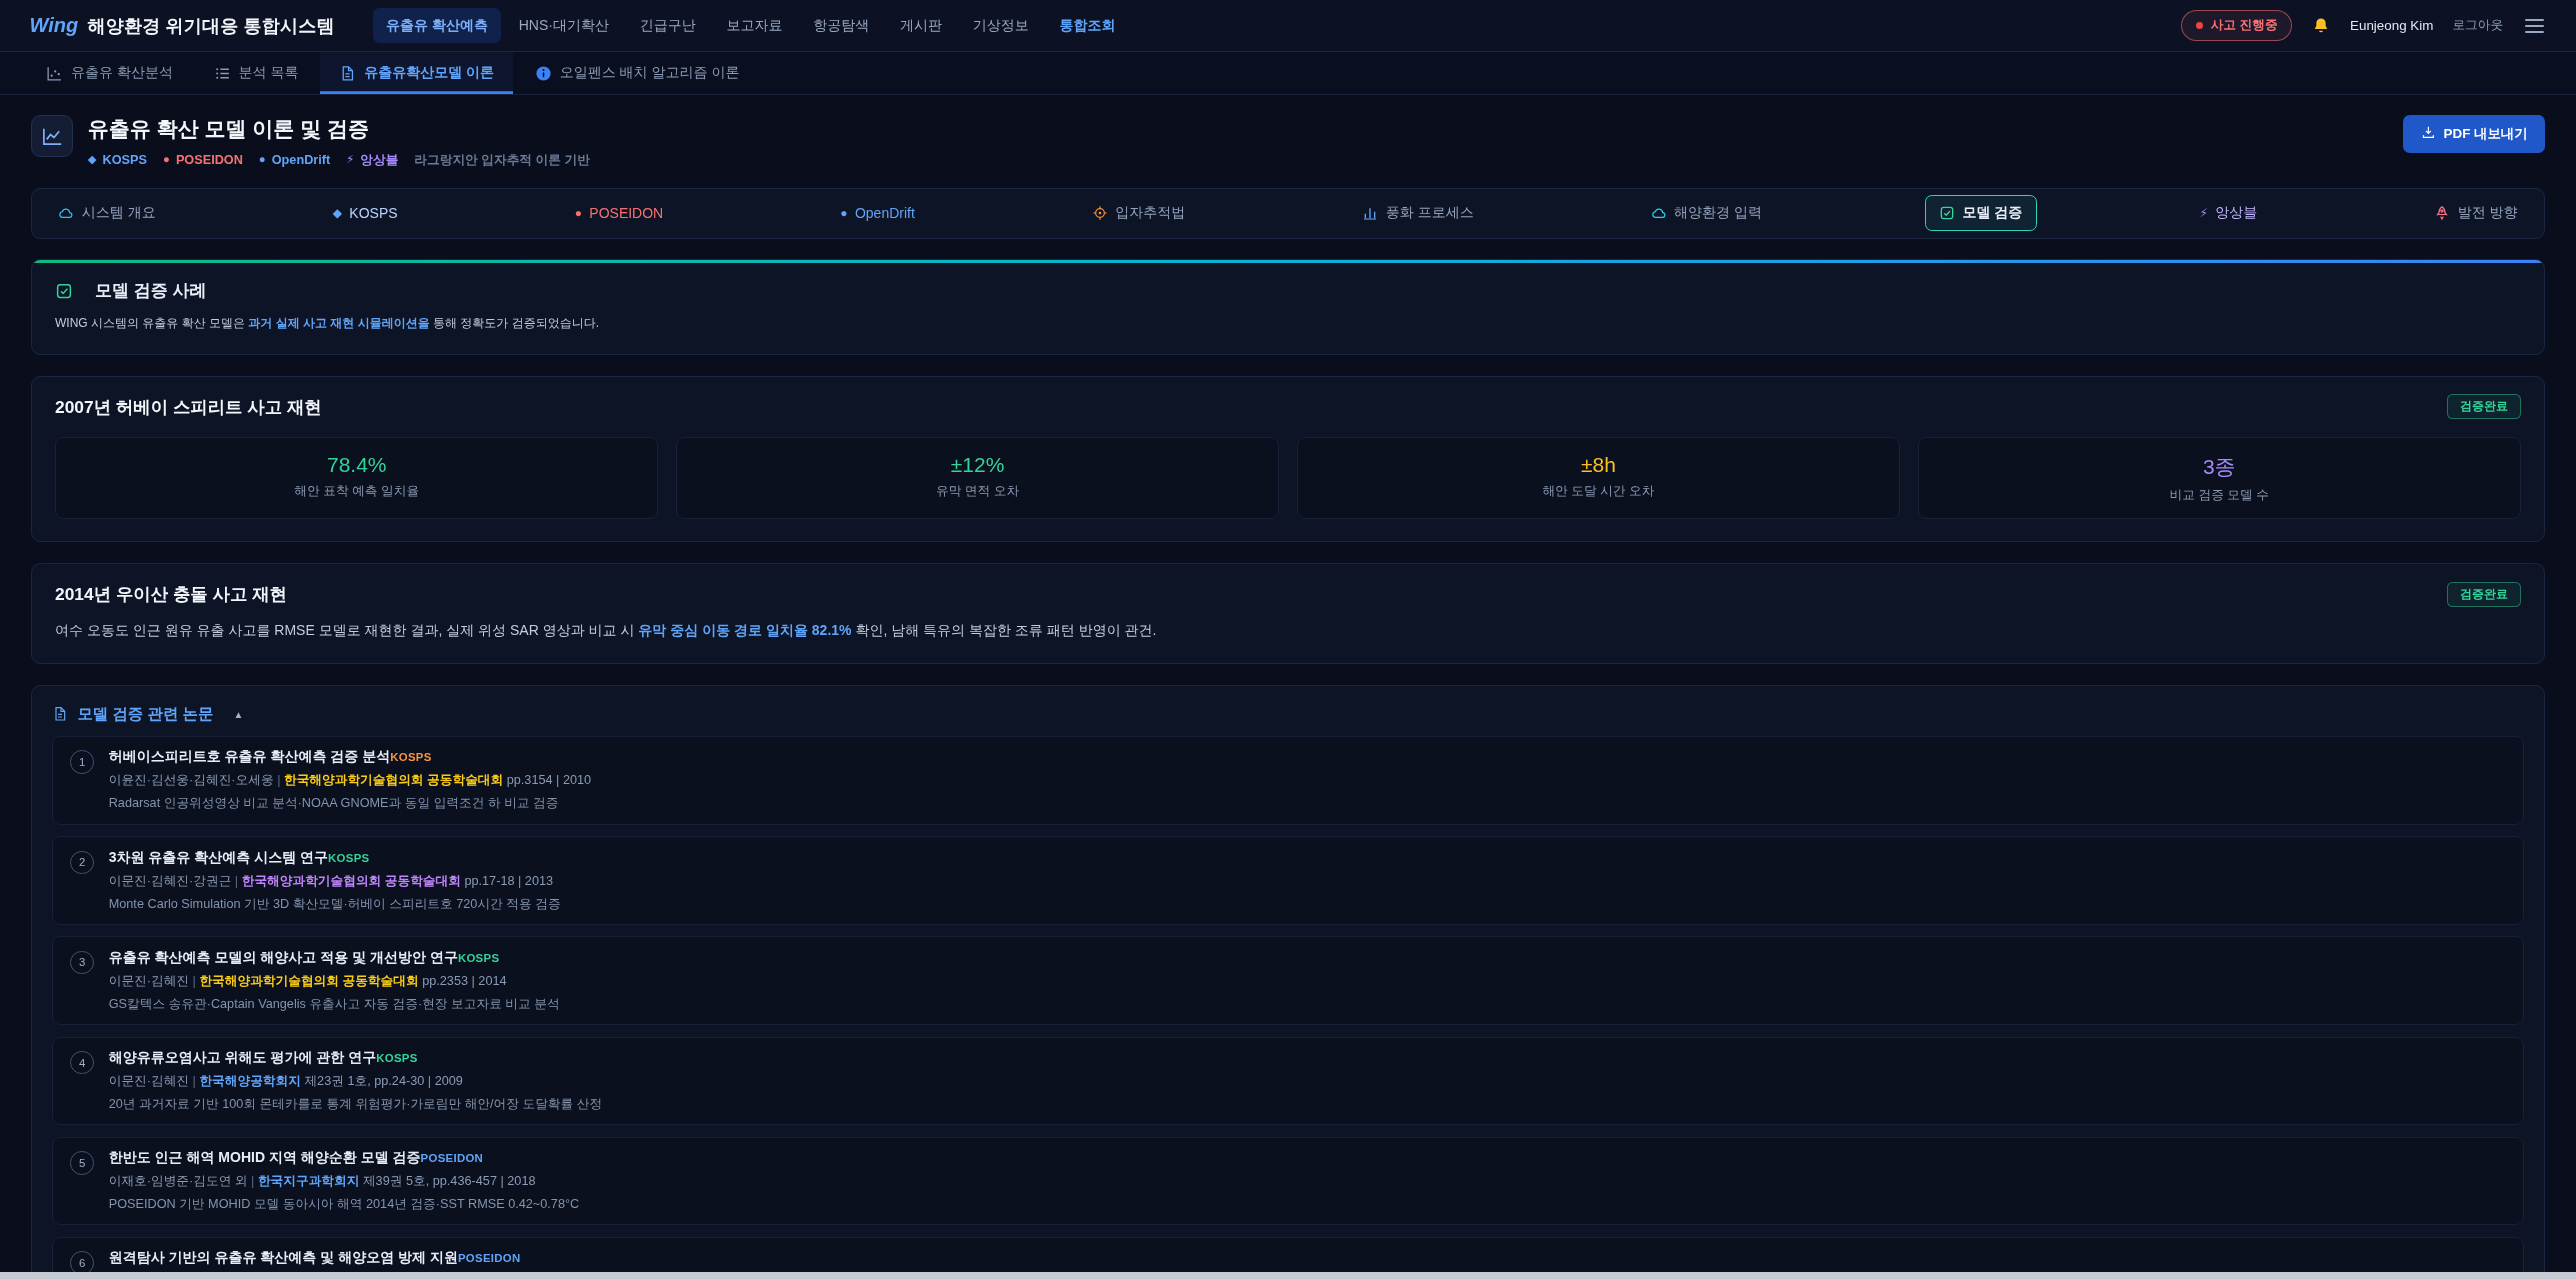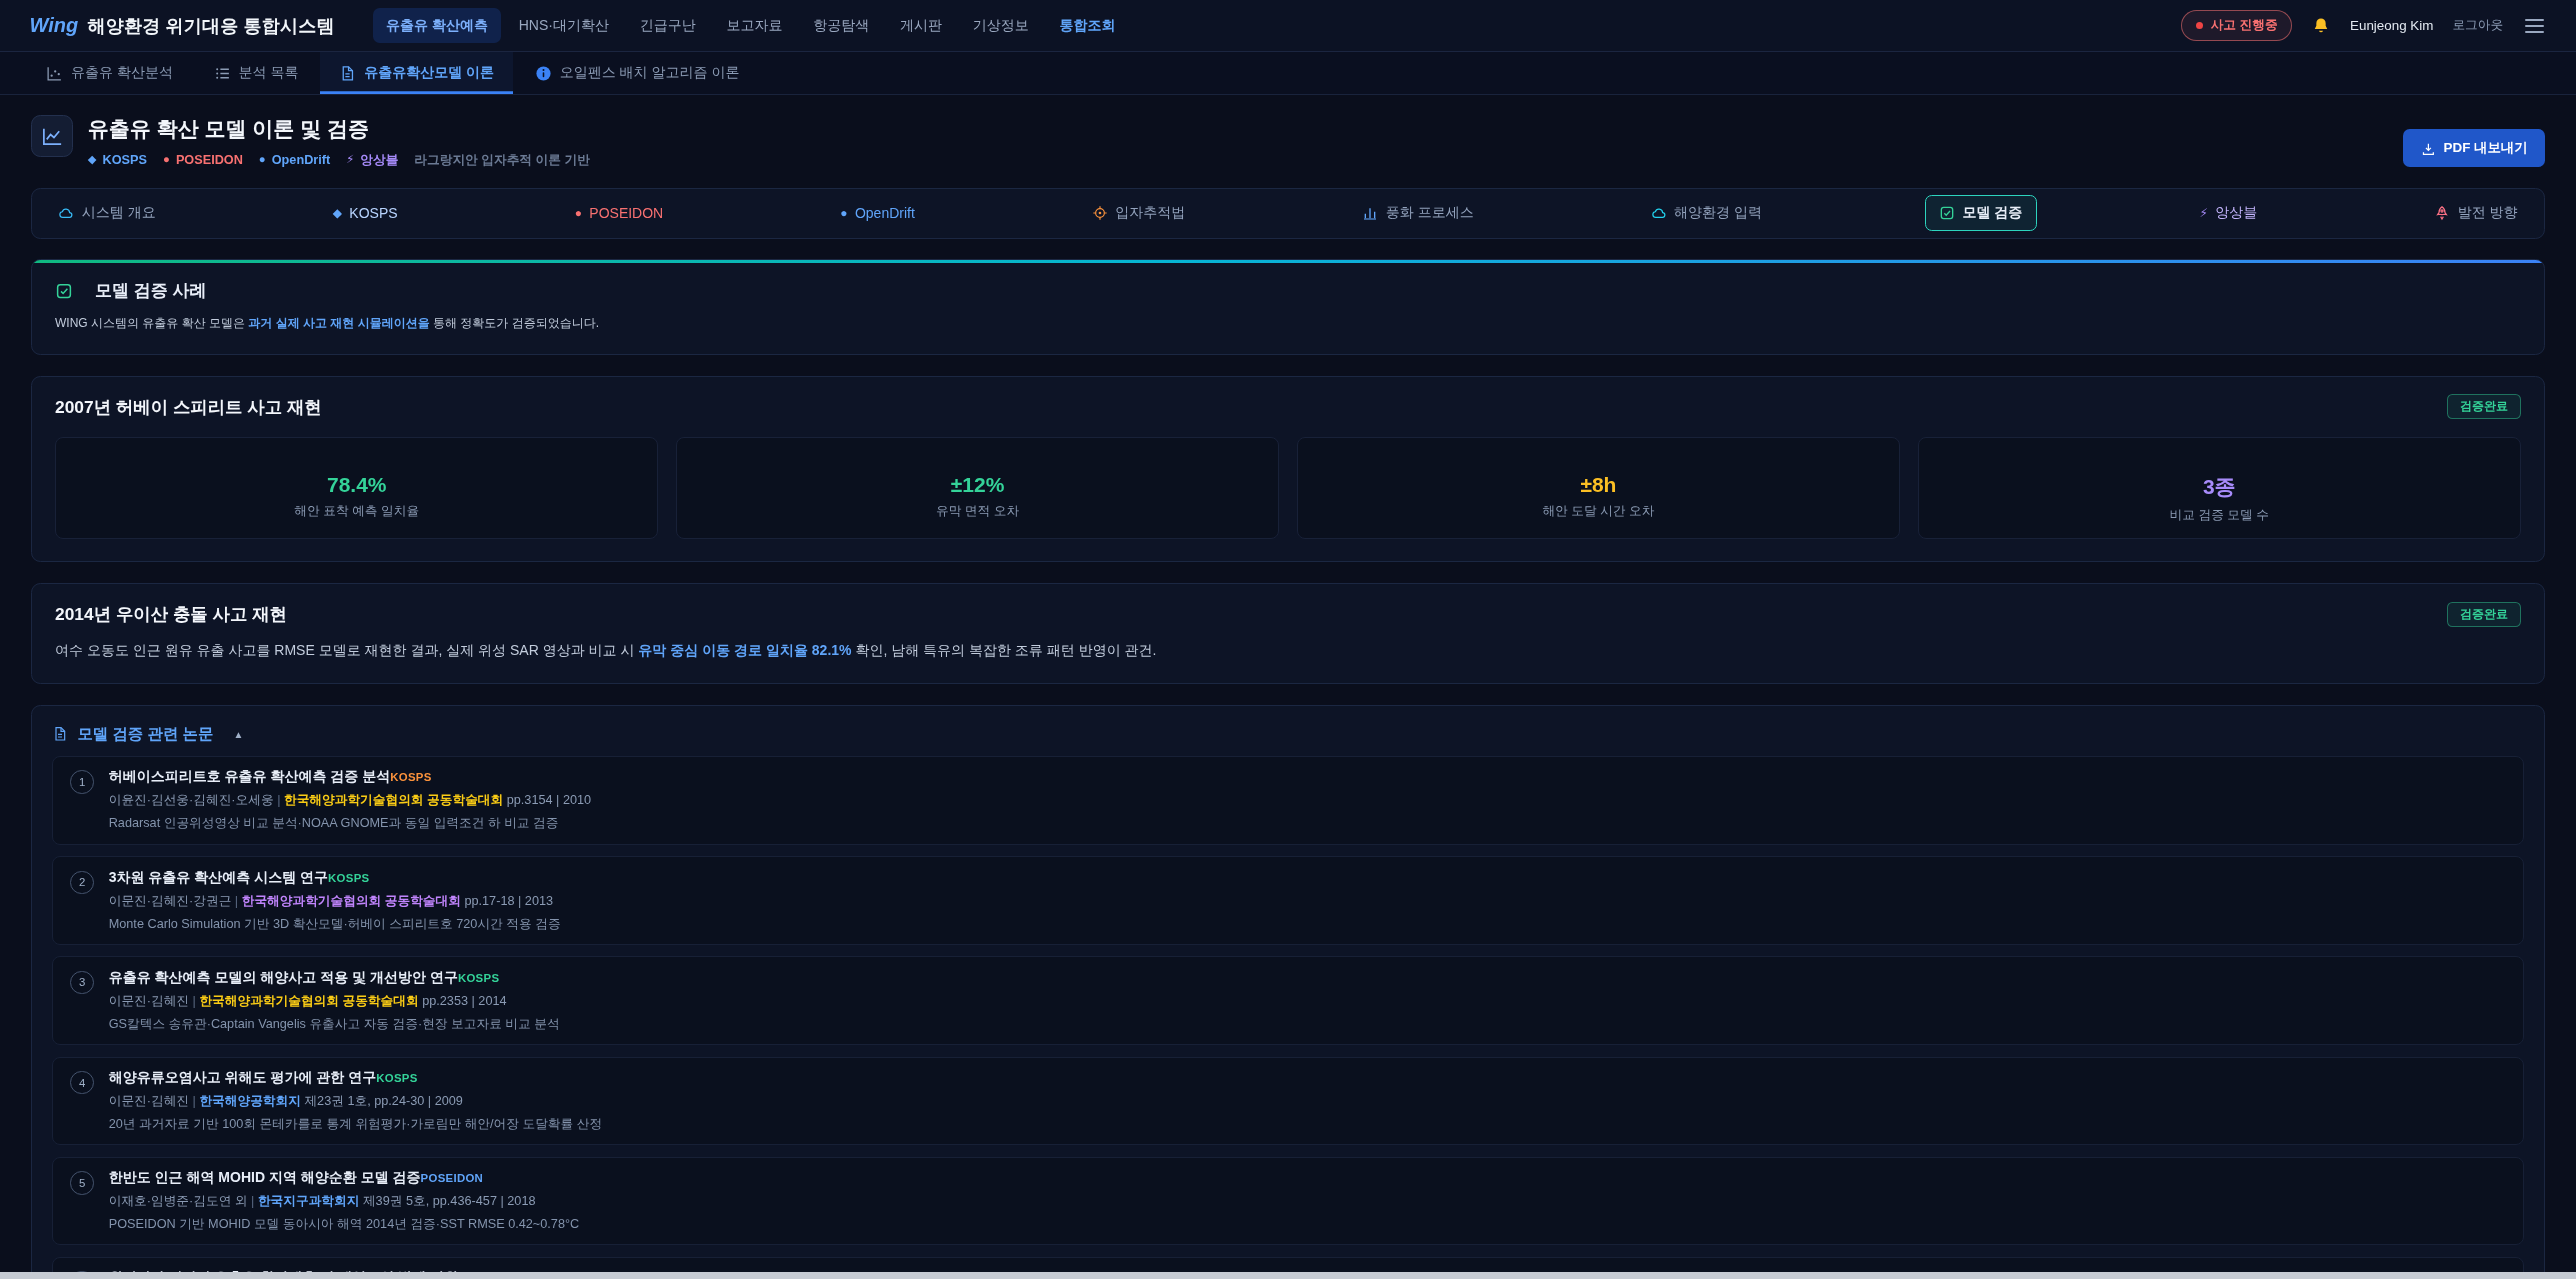--- a/index.html
+++ b/index.html
@@ -46,21 +46,21 @@
   
   .content{padding:20px 31px 0;}
   .page-header{display:flex;align-items:flex-start;}
   .page-icon{width:42px;height:42px;border-radius:9.4px;background:#141d33;border:0.7px solid #23304e;display:flex;align-items:center;justify-content:center;color:#7cb0fc;}
   .page-icon .i svg{width:23px;height:23px;}
   .header-text{margin-left:14.8px;}
   .page-title{font-size:21px;font-weight:800;color:#f3f6fb;}
   .tags{display:flex;align-items:center;gap:16px;margin-top:8.7px;flex-wrap:wrap;}
   .tag{display:inline-flex;align-items:center;gap:6px;font-size:12.7px;font-weight:700;white-space:nowrap;}
   .tag .i.g{font-size:11.4px;}
-  .pdf-btn{margin-left:auto;display:flex;align-items:flex-end;gap:8px;background:#2057c9;color:#fff;font-size:13.4px;font-weight:700;padding:10px 17.4px;border-radius:6.7px;border:none;font-family:inherit;margin-top:14px;}
+  .pdf-btn{margin-left:auto;display:flex;align-items:flex-start;gap:8px;background:#2057c9;color:#fff;font-size:13.4px;font-weight:700;padding:10px 17.4px;border-radius:6.7px;border:none;font-family:inherit;}
   .pdf-btn .i svg{width:14.8px;height:14.8px;}
 
   
   .section-bar{display:flex;align-items:center;justify-content:space-between;margin-top:19px;background:var(--card);border:0.7px solid var(--card-border);border-radius:9.4px;padding:6.7px 12px;}
   .section-pill{display:flex;align-items:center;gap:7.4px;font-size:14px;color:#93a3bd;padding:8px 13.4px;border-radius:6.7px;border:1px solid transparent;white-space:nowrap;}
   .section-pill .i svg{width:16px;height:16px;}
   .section-pill.active{border-color:var(--teal);background:rgba(45,212,191,.08);color:var(--txt);font-weight:700;}
 
   .card{background:var(--card);border:0.7px solid var(--card-border);border-radius:9.4px;}
 
@@ -73,21 +73,21 @@
   .verify-text{margin-top:12px;font-size:12px;color:#c3cddd;line-height:1.5;}
   .link{color:var(--blue-l);font-weight:700;}
 
   
   .case-card{margin-top:21.5px;padding:17.4px 23px 21.5px;}
   .case-head{display:flex;align-items:center;}
   .case-title{font-size:17.4px;font-weight:800;color:#f3f6fb;}
   .badge-green{margin-left:auto;font-size:12px;font-weight:700;color:var(--green);border:0.7px solid rgba(52,211,153,.45);background:rgba(52,211,153,.08);padding:3px 12px;border-radius:5.4px;white-space:nowrap;}
   .stats{display:grid;grid-template-columns:repeat(4,1fr);gap:17.4px;margin-top:17.4px;}
   .stat-card{background:var(--inner);border:0.7px solid var(--inner-border);border-radius:8px;padding:14.8px 13.4px;text-align:center;}
-  .stat-value{font-size:21px;font-weight:700;margin-top:20px;}
+  .stat-value{font-size:21px;font-weight:400;}
   .stat-label{margin-top:6px;font-size:12.7px;color:var(--txt3);}
   .case-text{margin-top:13.4px;font-size:14px;color:#c3cddd;line-height:1.5;}
 
   
   .papers-card{margin-top:21.5px;padding:17.4px 20px 21.5px;}
   .papers-head{display:flex;align-items:center;gap:9.4px;color:var(--blue-l);font-size:15.4px;font-weight:800;}
   .papers-head .tri{color:#9fb0c8;font-size:10px;margin-left:10.7px;}
   .paper{display:flex;gap:14.8px;background:var(--inner);border:0.7px solid #172036;border-radius:8px;padding:11.4px 17.4px;margin-top:11.4px;}
   .paper-num{flex:0 0 auto;width:23.5px;height:23.5px;border:1px solid #45546e;border-radius:50%;color:#9fb0c8;font-size:11.4px;display:inline-flex;align-items:center;justify-content:center;margin-top:2px;}
   .paper-body{flex:1;min-width:0;}

